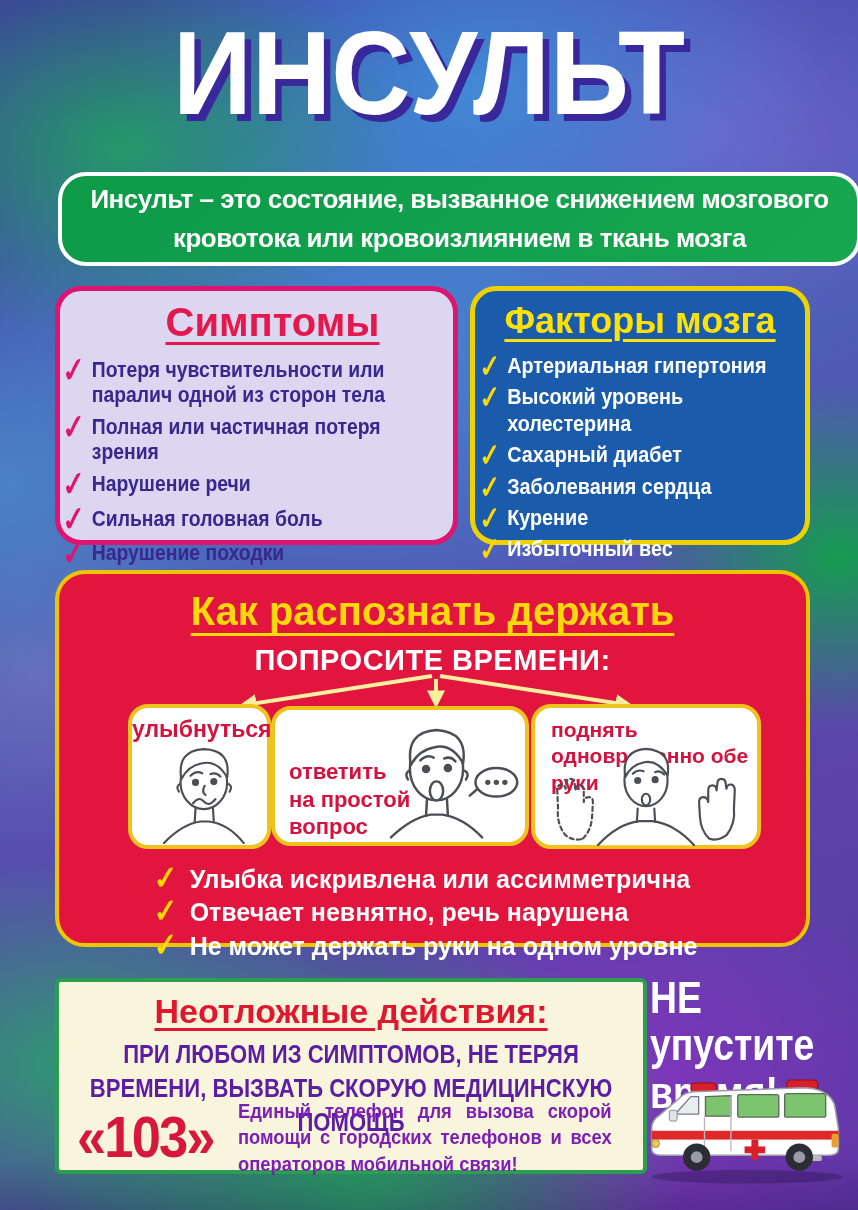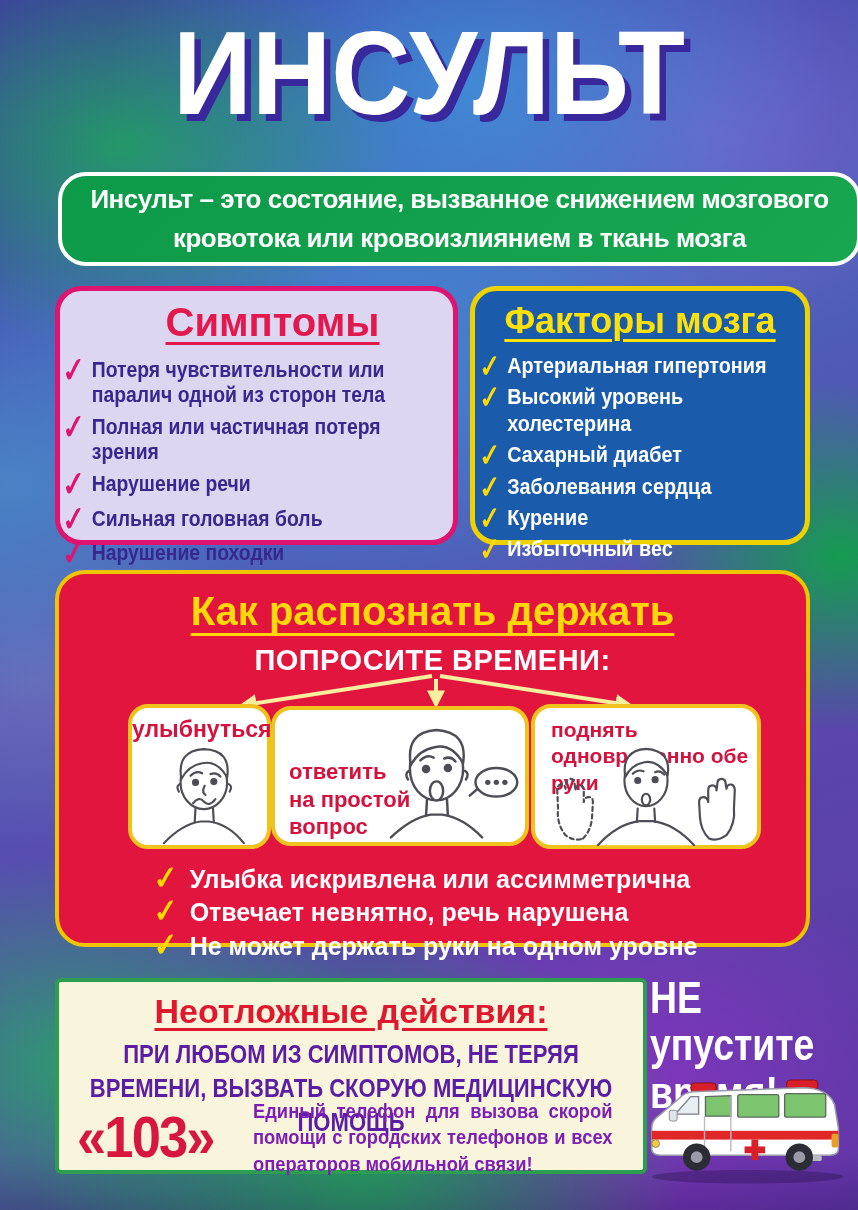--- a/index.html
+++ b/index.html
@@ -80,21 +80,21 @@
   .signs { position:absolute; left:0; right:0; top:290px; display:flex; flex-direction:column; align-items:center; }
   .signs .check-item { color:#fff; font-size:25px; line-height:1.25; gap:12px; margin-bottom:2px; width:560px; }
   .signs .check { color:#ffd900; font-size:30px; line-height:.9; }
 
   .urgent-box { left:55px; top:978px; width:592px; height:196px; box-sizing:border-box;
     background:#f9f5dc; border:4px solid #2d9e51; border-radius:6px; }
   .urg-title { margin-top:10px; text-align:center; font-size:34px; font-weight:bold; color:#e0182f;
     text-decoration:underline; text-decoration-thickness:3px; text-underline-offset:5px; }
   .urg-body { margin-top:7px; width:640px; margin-left:-28px; transform:scaleX(.85); transform-origin:center top;
     text-align:center; color:#5c1da5; font-size:26px; font-weight:bold; line-height:1.3; }
-  .urg-row { position:absolute; left:18px; right:8px; top:116px; display:flex; align-items:center; gap:27px; }
+  .urg-row { position:absolute; left:18px; right:8px; top:116px; display:flex; align-items:center; gap:12px; }
   .phone { color:#d8173c; font-size:57px; font-weight:bold; letter-spacing:-2px; transform:scaleX(.92); transform-origin:left center; white-space:nowrap; }
   .phone-note { color:#7d1fb4; font-size:19.5px; font-weight:bold; line-height:1.35; text-align:justify;
     width:400px; transform:scaleX(.94); transform-origin:left center; }
 
   .time-warning { left:650px; top:974px; width:250px; font-size:45px; line-height:1.05; color:#ffffff;
     font-weight:bold; transform:scaleX(.83); transform-origin:left top; }
 
   .ambulance { left:640px; top:1052px; width:215px; height:140px; }
 </style>
 </head>

